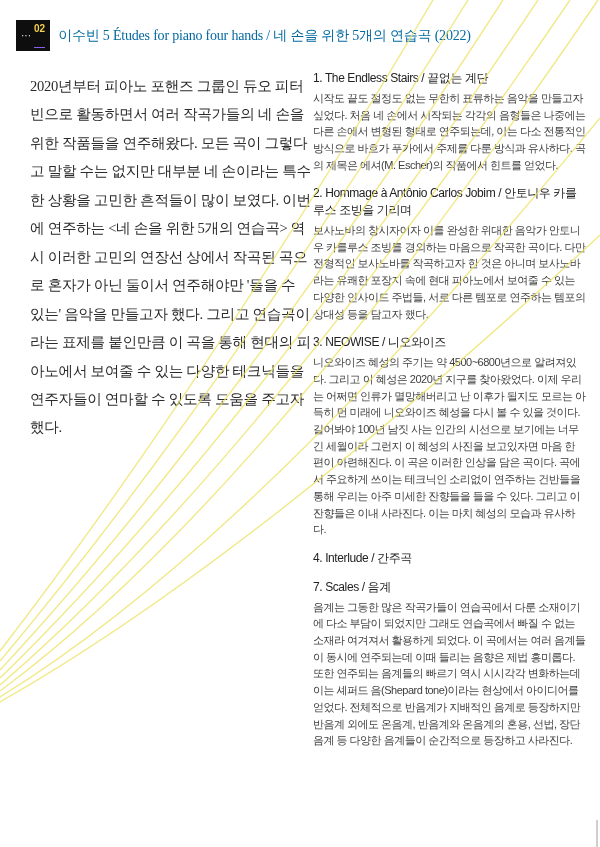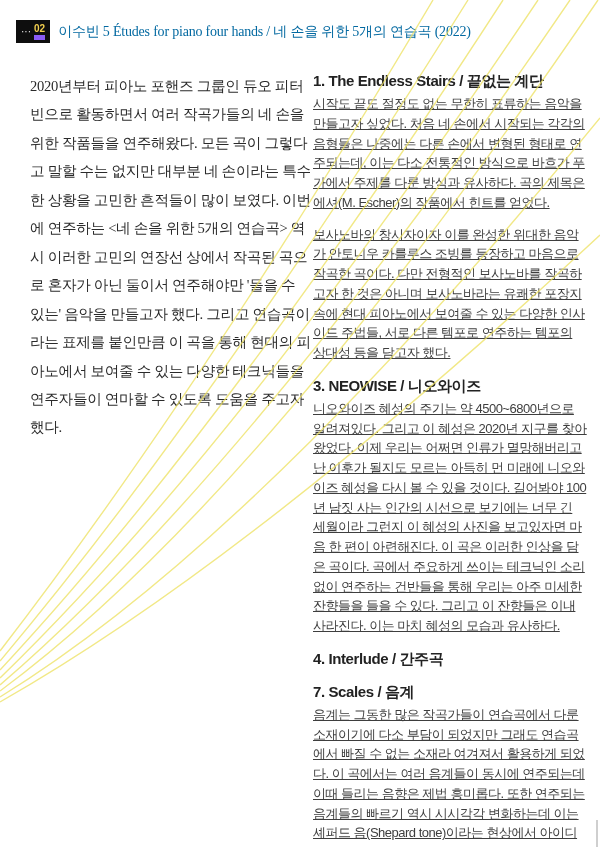--- a/index.html
+++ b/index.html
@@ -10,40 +10,40 @@
   }
   .decor-svg{position:absolute;left:0;top:0;width:600px;height:847px;pointer-events:none;z-index:3;}
   .edge-mark{position:absolute;right:2px;top:820px;width:2px;height:27px;background:#cfcfcf;z-index:1;}
 
   .header{position:absolute;left:16px;top:20px;right:10px;display:flex;align-items:center;gap:8px;z-index:2;}
   .badge{
     background:#0e0e0e;color:#eaeaea;font-size:10px;line-height:1;
     padding:4px 5px 3px;display:inline-flex;align-items:center;gap:3px;
     font-family:"Liberation Sans","DejaVu Sans",sans-serif;flex:0 0 auto;
   }
-  .badge .num{color:#f2cf4e;font-weight:700;border-bottom:5px solid #8b5cf6;padding-bottom:1px;}
+  .badge .num{color:#f2cf4e;font-weight:700;border-bottom:1px solid #8b5cf6;padding-bottom:13px;}
   .page-title{
     font-family:"Liberation Serif","DejaVu Serif",serif;
     font-weight:400;font-size:14px;color:#0369a1;letter-spacing:-0.2px;white-space:nowrap;
   }
 
   .intro{
     position:absolute;left:30px;top:72px;width:281px;z-index:2;
     font-family:"Liberation Serif","DejaVu Serif",serif;
     font-size:14.6px;line-height:1.95;color:#2a2a2a;letter-spacing:-0.3px;
   }
 
   .movements{position:absolute;left:313px;top:70px;width:274px;z-index:2;color:#3b3b3b;}
   .movement{margin-bottom:12px;}
   .movement h3{
-    margin:0 0 3px 0;font-size:15px;font-weight:700;color:#222222;
+    margin:0 0 3px 0;font-size:12px;font-weight:400;color:#222222;
     letter-spacing:-0.4px;line-height:1.4;
   }
   .movement p{
-    margin:0;font-size:13px;line-height:1.52;letter-spacing:-0.5px;color:#3e3e3e;text-decoration:underline;
+    margin:0;font-size:11px;line-height:1.52;letter-spacing:-0.5px;color:#3e3e3e;
   }
 </style>
 </head>
 <body>
 
 <div class="page">
 
   <svg class="decor-svg" viewBox="0 0 600 847" xmlns="http://www.w3.org/2000/svg">
     <g fill="none" stroke="#EDE15F" stroke-width="1.4" opacity="0.75">
       <path d="M 0,702 Q 250,560 600,235"></path>
@@ -70,21 +70,22 @@
   <div class="intro">2020년부터 피아노 포핸즈 그룹인 듀오 피터빈으로 활동하면서 여러 작곡가들의 네 손을 위한 작품들을 연주해왔다. 모든 곡이 그렇다고 말할 수는 없지만 대부분 네 손이라는 특수한 상황을 고민한 흔적들이 많이 보였다. 이번에 연주하는 &lt;네 손을 위한 5개의 연습곡&gt; 역시 이러한 고민의 연장선 상에서 작곡된 곡으로 혼자가 아닌 둘이서 연주해야만 '들을 수 있는' 음악을 만들고자 했다. 그리고 연습곡이라는 표제를 붙인만큼 이 곡을 통해 현대의 피아노에서 보여줄 수 있는 다양한 테크닉들을 연주자들이 연마할 수 있도록 도움을 주고자 했다.</div>
 
   <div class="movements">
 
     <div class="movement">
       <h3>1. The Endless Stairs / 끝없는 계단</h3>
       <p>시작도 끝도 절정도 없는 무한히 표류하는 음악을 만들고자 싶었다. 처음 네 손에서 시작되는 각각의 음형들은 나중에는 다른 손에서 변형된 형태로 연주되는데, 이는 다소 전통적인 방식으로 바흐가 푸가에서 주제를 다룬 방식과 유사하다. 곡의 제목은 에셔(M. Escher)의 작품에서 힌트를 얻었다.</p>
     </div>
 
     <div class="movement">
-      <p>보사노바의 창시자이자 이를 완성한 위대한 음악가 안토니우 카를루스 조빙를 등장하고 마음으로 작곡한 곡이다. 다만 전형적인 보사노바를 작곡하고자 한 것은 아니며 보사노바라는 유쾌한 포장지 속에 현대 피아노에서 보여줄 수 있는 다양한 인사이드 주법들, 서로 다른 템포로 연주하는 템포의 상대성 등을 담고자 했다.</p>
+      <h3>2. Hommage à Antônio Carlos Jobim / 안토니우 카를루스 조빙을 기리며</h3>
+      <p>보사노바의 창시자이자 이를 완성한 위대한 음악가 안토니우 카를루스 조빙를 경외하는 마음으로 작곡한 곡이다. 다만 전형적인 보사노바를 작곡하고자 한 것은 아니며 보사노바라는 유쾌한 포장지 속에 현대 피아노에서 보여줄 수 있는 다양한 인사이드 주법들, 서로 다른 템포로 연주하는 템포의 상대성 등을 담고자 했다.</p>
     </div>
 
     <div class="movement">
       <h3>3. NEOWISE / 니오와이즈</h3>
       <p>니오와이즈 혜성의 주기는 약 4500~6800년으로 알려져있다. 그리고 이 혜성은 2020년 지구를 찾아왔었다. 이제 우리는 어쩌면 인류가 멸망해버리고 난 이후가 될지도 모르는 아득히 먼 미래에 니오와이즈 혜성을 다시 볼 수 있을 것이다. 길어봐야 100년 남짓 사는 인간의 시선으로 보기에는 너무 긴 세월이라 그런지 이 혜성의 사진을 보고있자면 마음 한 편이 아련해진다. 이 곡은 이러한 인상을 담은 곡이다. 곡에서 주요하게 쓰이는 테크닉인 소리없이 연주하는 건반들을 통해 우리는 아주 미세한 잔향들을 들을 수 있다. 그리고 이 잔향들은 이내 사라진다. 이는 마치 혜성의 모습과 유사하다.</p>
     </div>
 
     <div class="movement">
       <h3>4. Interlude / 간주곡</h3>
     </div>

